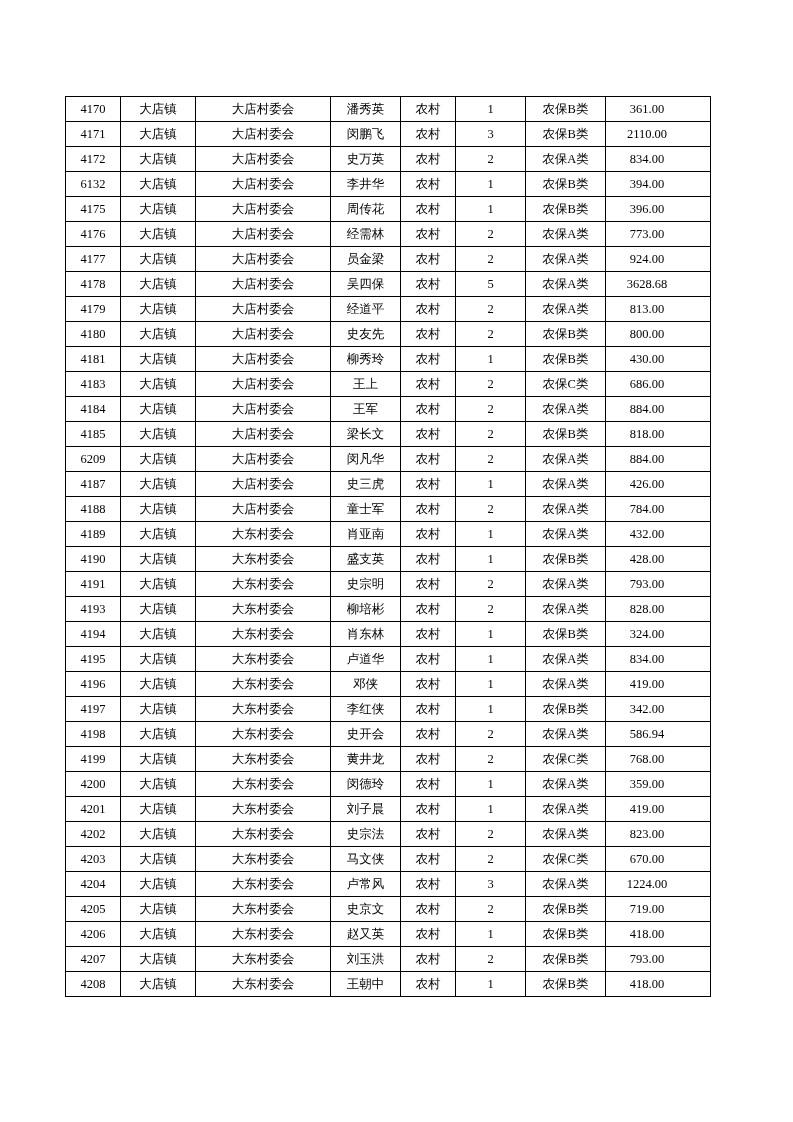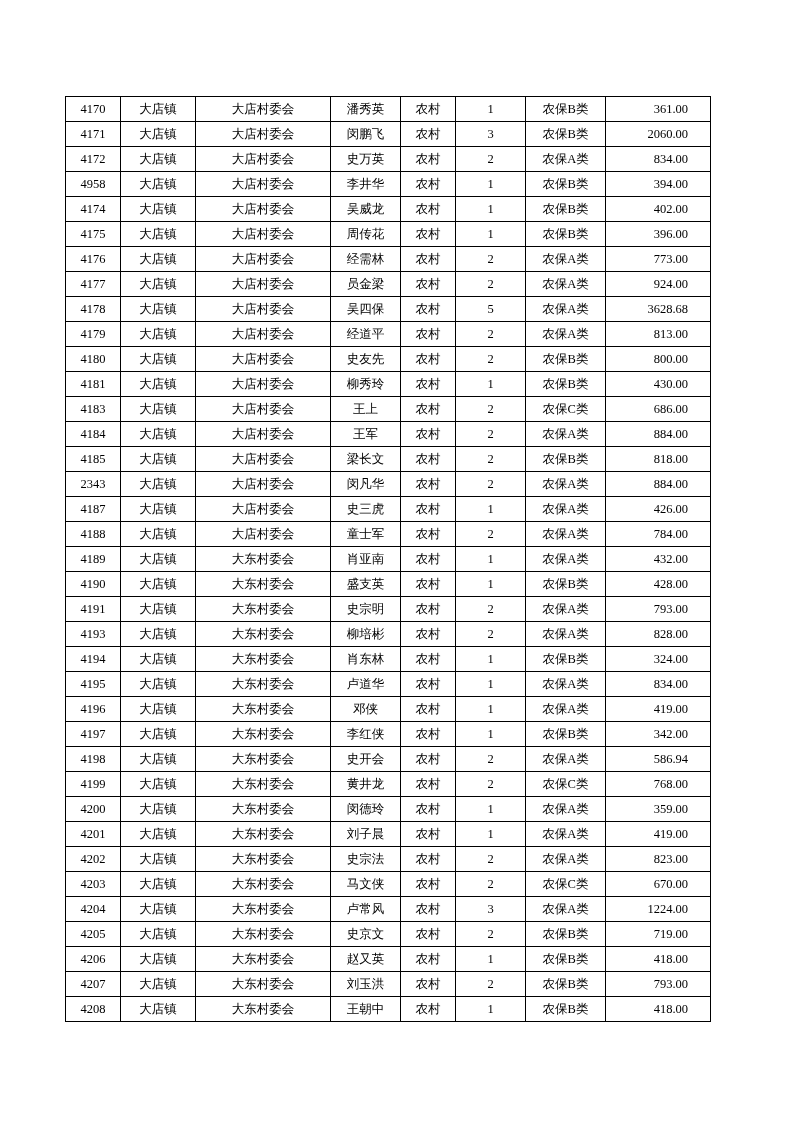--- a/index.html
+++ b/index.html
@@ -29,21 +29,21 @@
     height: 24px;
     font-size: 12.5px;
     color: #000000;
     text-align: center;
     vertical-align: middle;
     padding: 0;
     white-space: nowrap;
     overflow: hidden;
   }
   table.data-table td.amount {
-    text-align: right;
+    text-align: center;
     padding-right: 22px;
   }
   col.c-id     { width: 55px; }
   col.c-town   { width: 75px; }
   col.c-vill   { width: 135px; }
   col.c-name   { width: 70px; }
   col.c-type   { width: 55px; }
   col.c-count  { width: 70px; }
   col.c-cat    { width: 80px; }
   col.c-amount { width: 105px; }
@@ -75,51 +75,41 @@
           <td class="amount">361.00</td>
         </tr>
         <tr>
           <td>4171</td>
           <td>大店镇</td>
           <td>大店村委会</td>
           <td>闵鹏飞</td>
           <td>农村</td>
           <td>3</td>
           <td>农保B类</td>
-          <td class="amount">2060.00</td>
+          <td class="amount">2110.00</td>
         </tr>
         <tr>
           <td>4172</td>
           <td>大店镇</td>
           <td>大店村委会</td>
           <td>史万英</td>
           <td>农村</td>
           <td>2</td>
           <td>农保A类</td>
           <td class="amount">834.00</td>
         </tr>
         <tr>
-          <td>4958</td>
+          <td>6132</td>
           <td>大店镇</td>
           <td>大店村委会</td>
           <td>李井华</td>
           <td>农村</td>
           <td>1</td>
           <td>农保B类</td>
           <td class="amount">394.00</td>
-        </tr>
-        <tr>
-          <td>4174</td>
-          <td>大店镇</td>
-          <td>大店村委会</td>
-          <td>吴威龙</td>
-          <td>农村</td>
-          <td>1</td>
-          <td>农保B类</td>
-          <td class="amount">402.00</td>
         </tr>
         <tr>
           <td>4175</td>
           <td>大店镇</td>
           <td>大店村委会</td>
           <td>周传花</td>
           <td>农村</td>
           <td>1</td>
           <td>农保B类</td>
           <td class="amount">396.00</td>
@@ -208,21 +198,21 @@
           <td>4185</td>
           <td>大店镇</td>
           <td>大店村委会</td>
           <td>梁长文</td>
           <td>农村</td>
           <td>2</td>
           <td>农保B类</td>
           <td class="amount">818.00</td>
         </tr>
         <tr>
-          <td>2343</td>
+          <td>6209</td>
           <td>大店镇</td>
           <td>大店村委会</td>
           <td>闵凡华</td>
           <td>农村</td>
           <td>2</td>
           <td>农保A类</td>
           <td class="amount">884.00</td>
         </tr>
         <tr>
           <td>4187</td>

